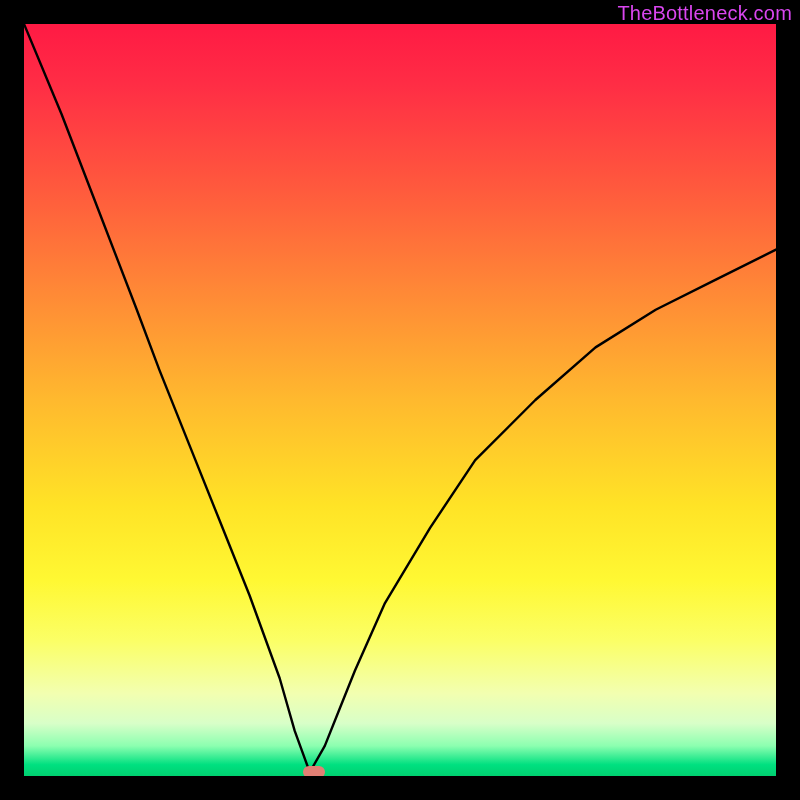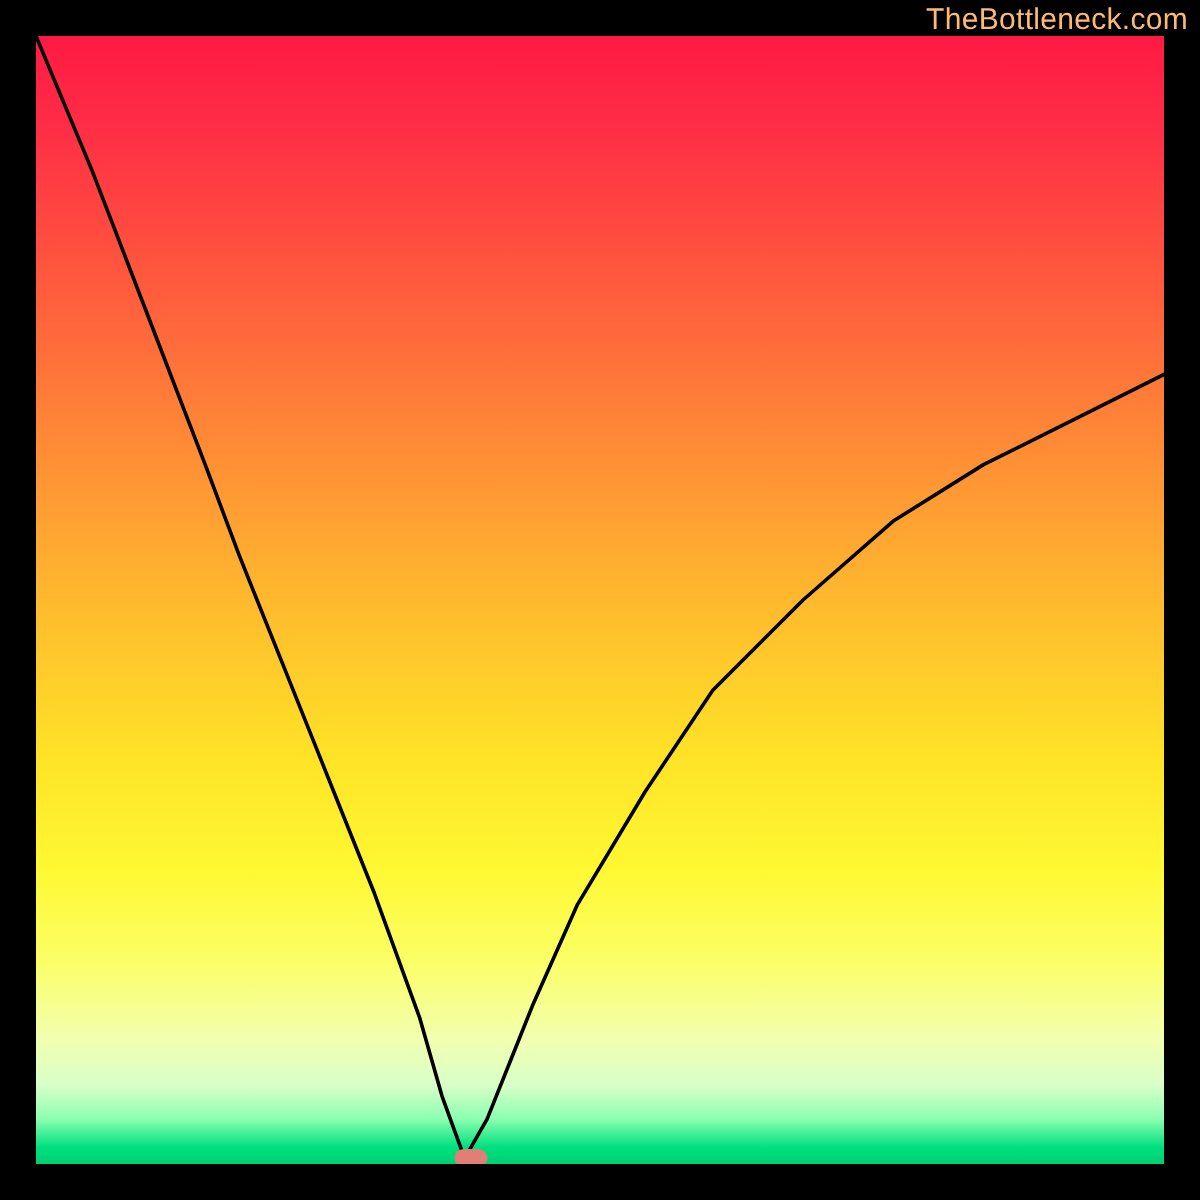--- a/index.html
+++ b/index.html
@@ -60,21 +60,21 @@
   .marker {
     position: absolute;
     width: 22px;
     height: 12px;
     border-radius: 6px;
     background: #e17f74;
     transform: translate(-50%, -50%);
   }
   .watermark {
     position: absolute;
-    color: #fdba74;
+    color: #d946ef;
     font-size: 20px;
     font-weight: 500;
     letter-spacing: 0.2px;
     top: 2px;
     right: 8px;
     user-select: none;
   }
 </style>
 </head>
 <body>

